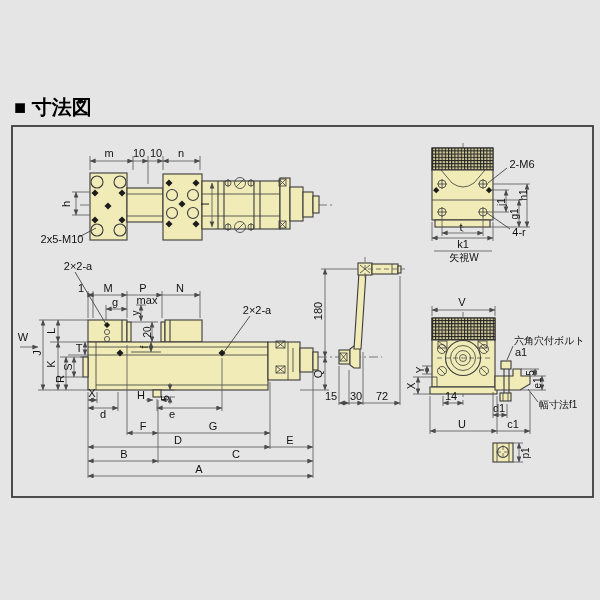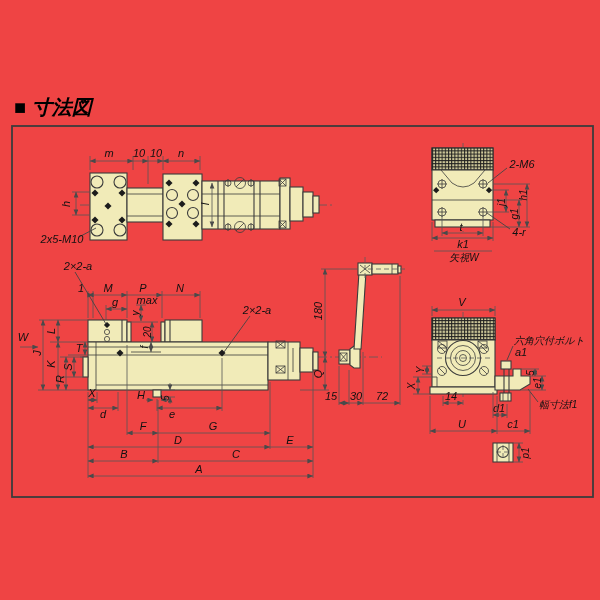--- a/index.html
+++ b/index.html
@@ -1,17 +1,17 @@
 <!DOCTYPE html>
 <html style="--part-fill: #F1EBB8; --line: #3B3B3B; --dim: #555555;"><head>
 <meta charset="utf-8">
 <style>
   html,body{margin:0;padding:0;background:#fff;}
-  .stage{position:relative;width:600px;height:600px;background:#ef4444;
-         font-family:"Liberation Sans", sans-serif;font-style:italic;}
+  .stage{position:relative;width:600px;height:600px;background:#e5e5e5;
+         font-family:"Liberation Sans", sans-serif;}
   svg text{font-family:"Liberation Sans", sans-serif;fill:#111;}
   .title-text{font-size:20px;font-weight:bold;fill:#000;}
   .frame{fill:none;stroke:#3c3c3c;stroke-width:1.8;}
   .part{fill:var(--part-fill,#F1EBB8);stroke:var(--line,#3B3B3B);stroke-width:1.1;}
   .obj{fill:none;stroke:var(--line,#3B3B3B);stroke-width:1.1;}
   .thin{fill:none;stroke:var(--line,#3B3B3B);stroke-width:0.8;}
   .dim{fill:none;stroke:var(--dim,#555);stroke-width:0.8;}
   .cl{fill:none;stroke:#5a5a5a;stroke-width:0.8;stroke-dasharray:9 3 2 3;}
   .cld{fill:none;stroke:#5a5a5a;stroke-width:0.8;stroke-dasharray:5 3;}
   .mark{fill:#1c1c1c;stroke:none;}

